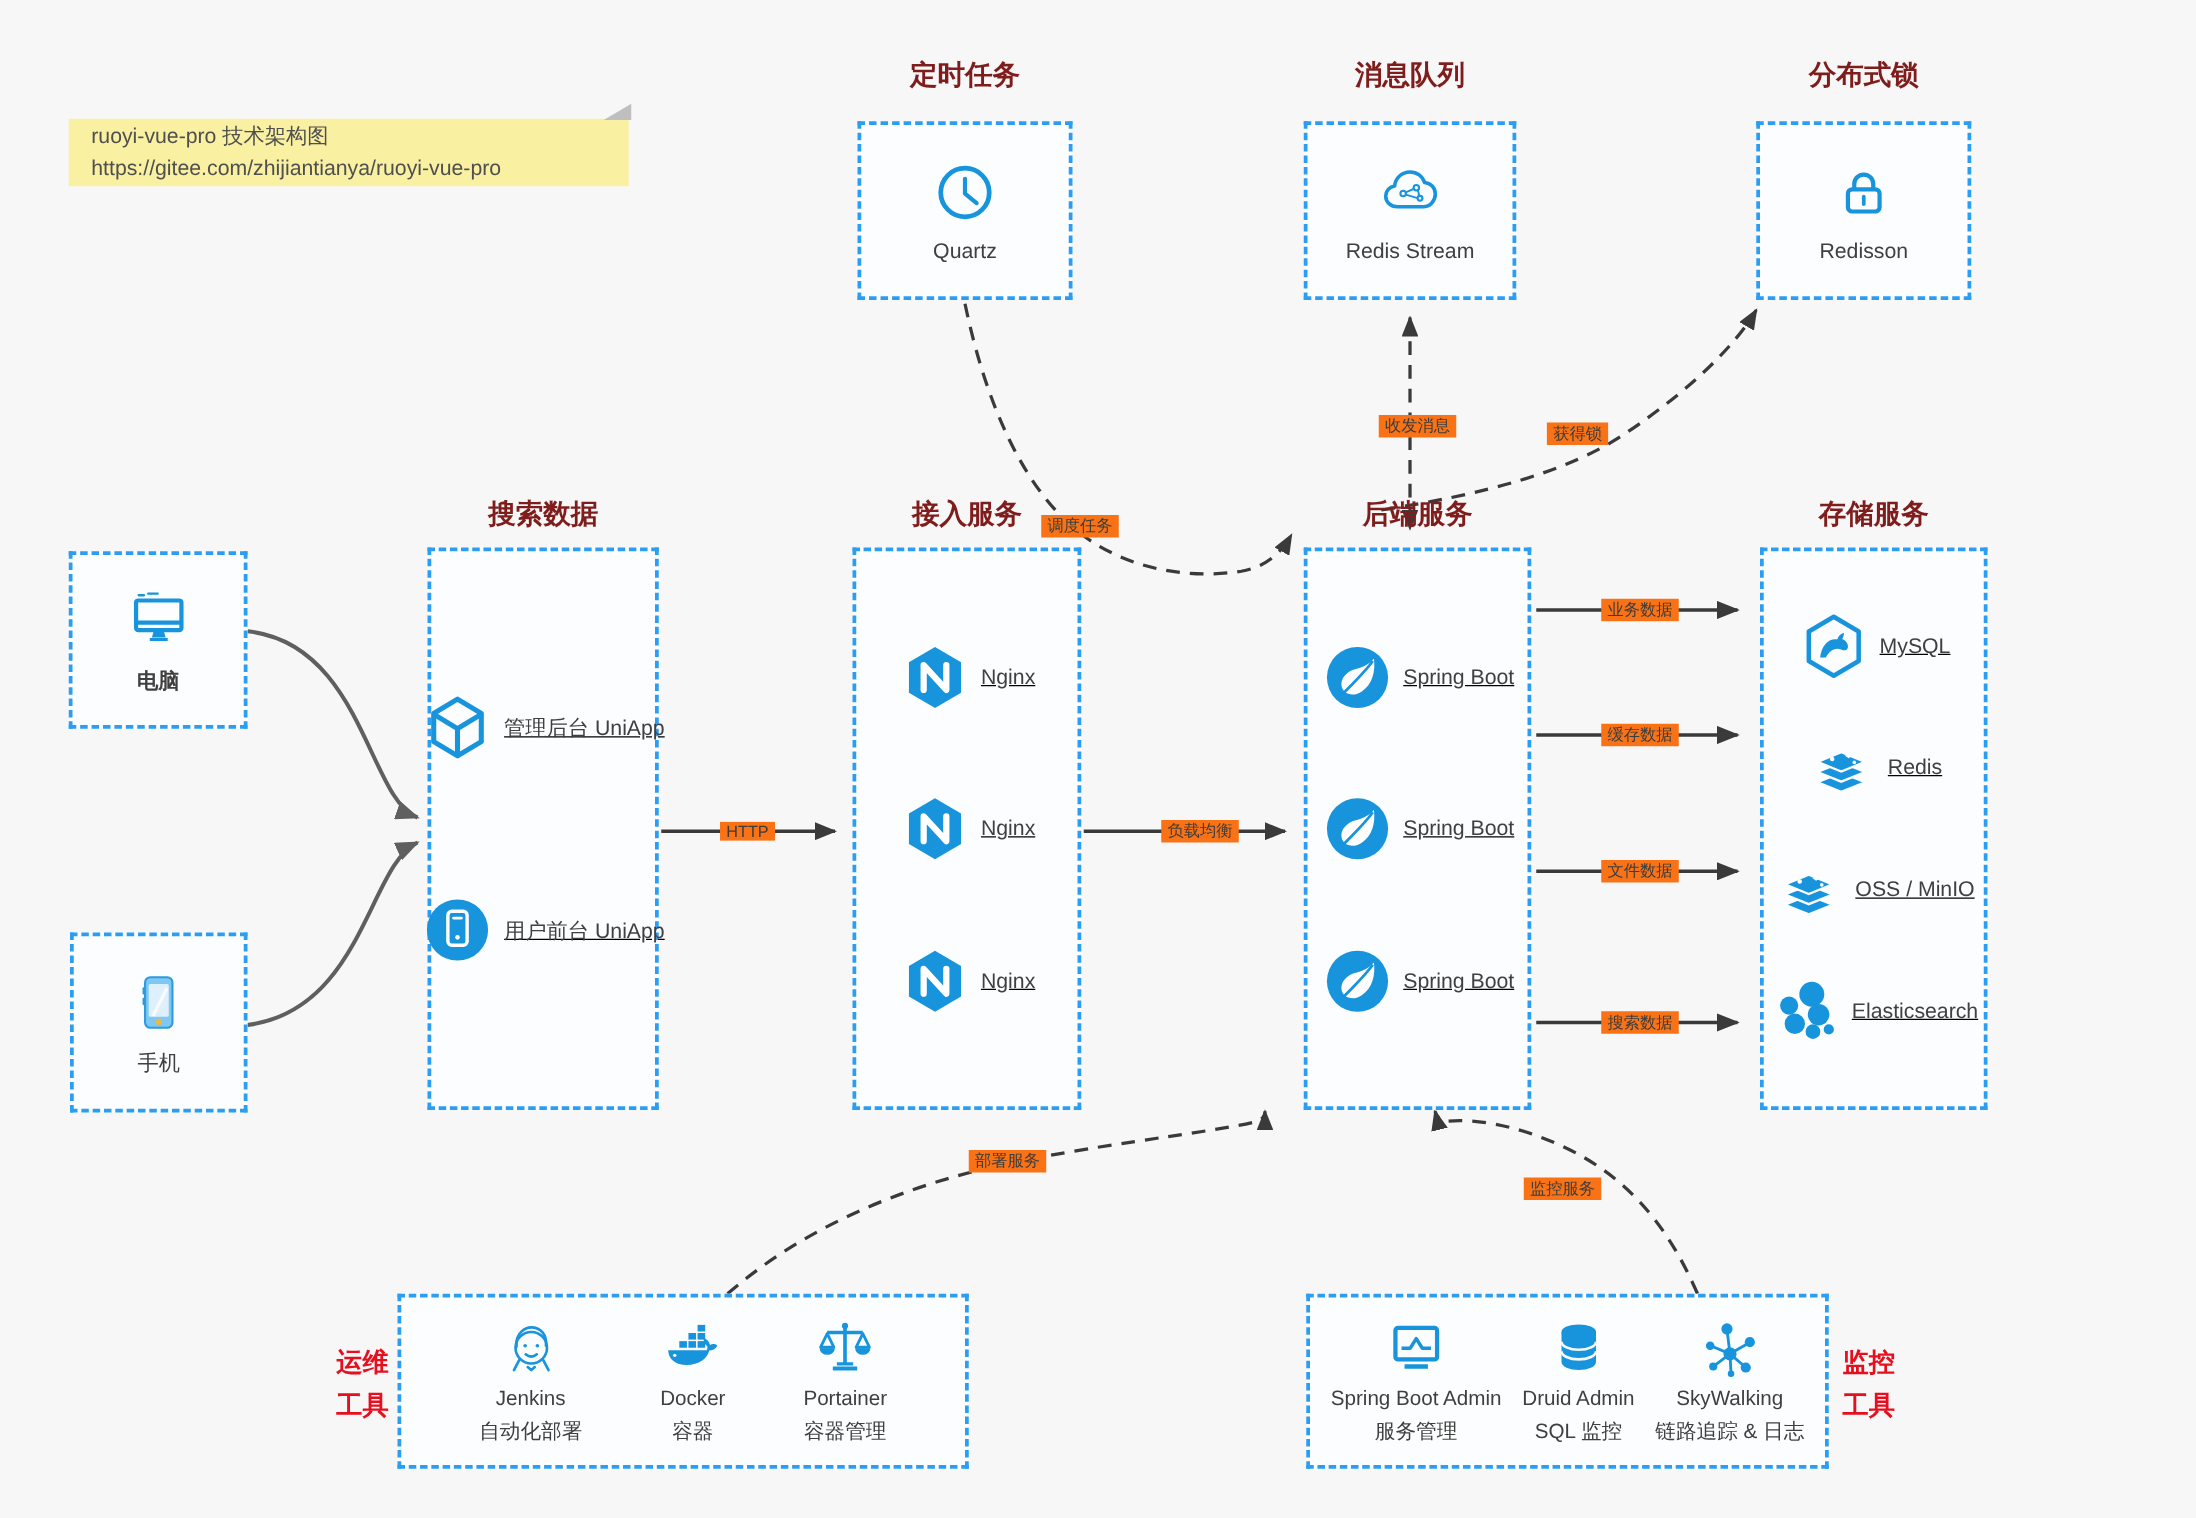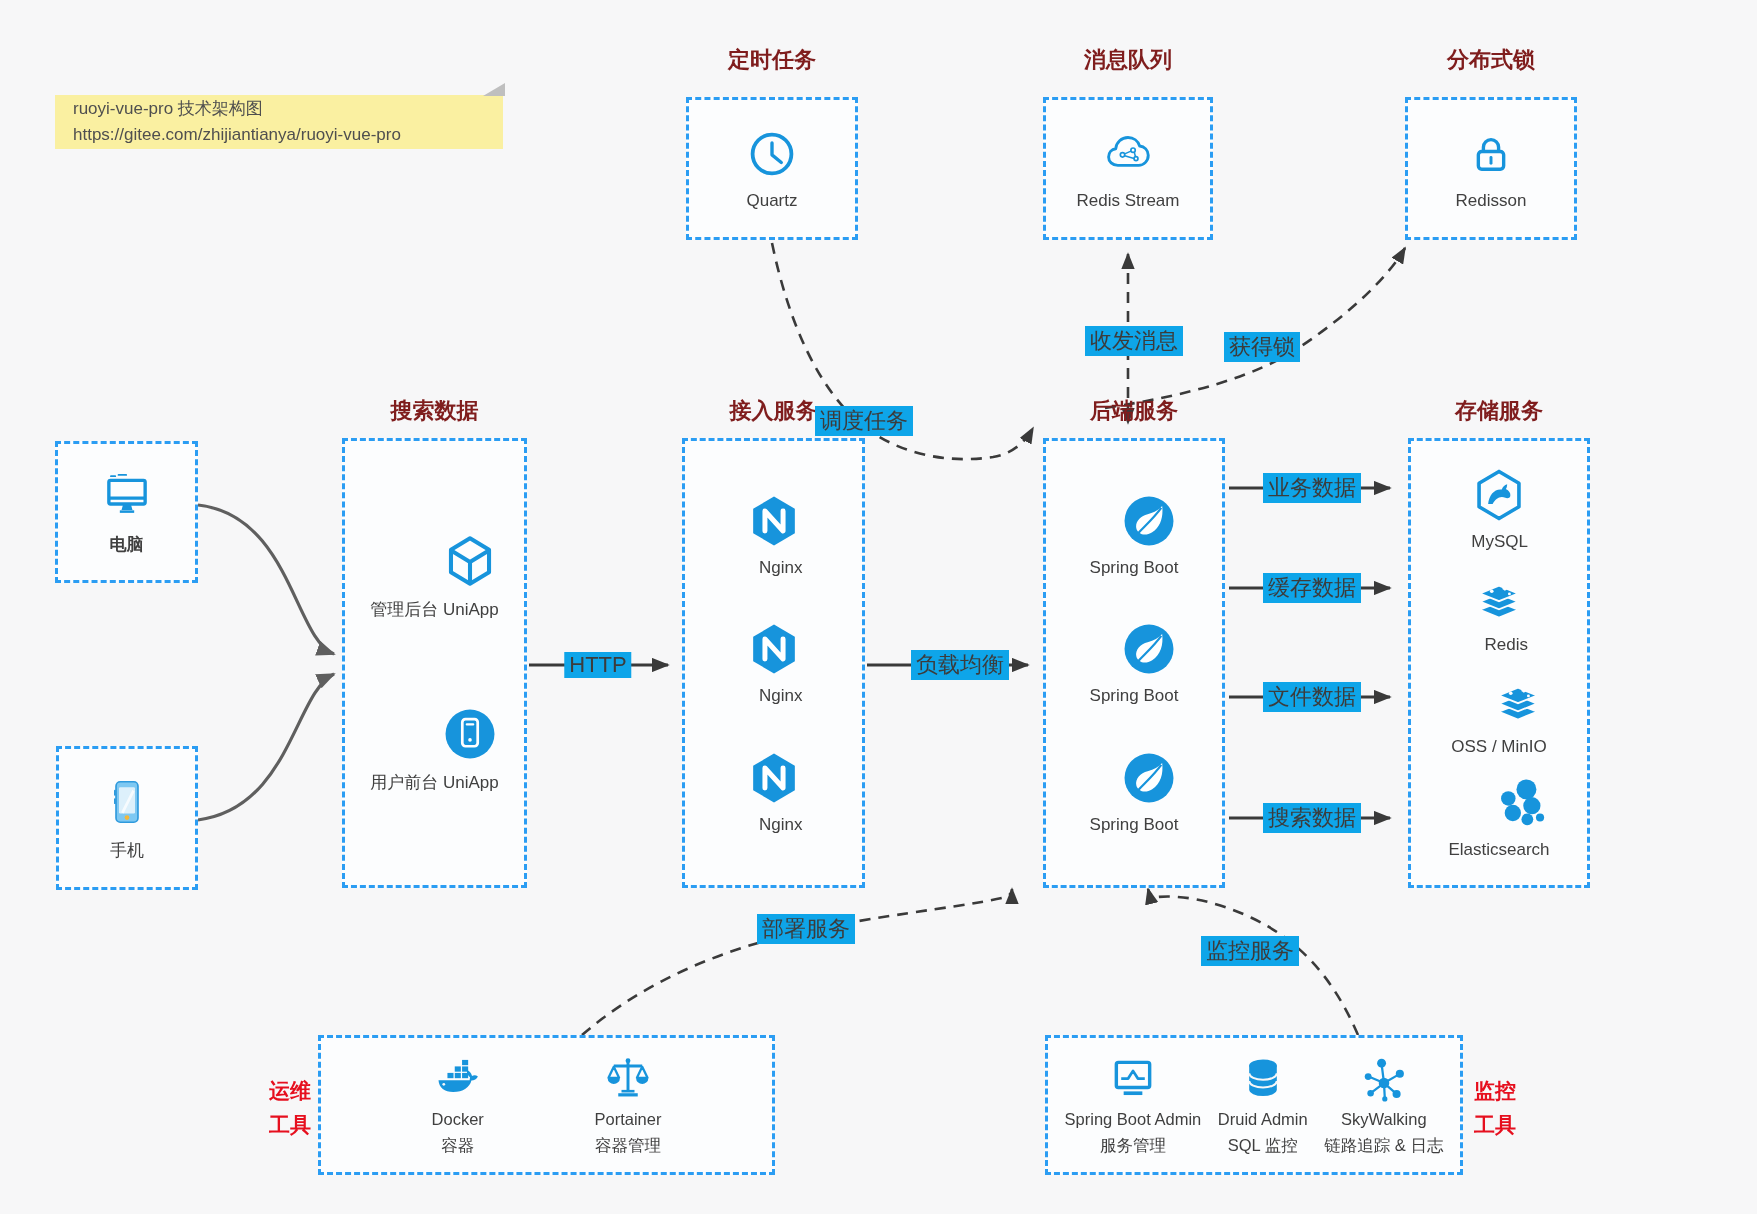--- a/index.html
+++ b/index.html
@@ -8,36 +8,36 @@
   
   .note { position:absolute; left:55px; top:95px; width:448px; box-sizing:border-box;
           background:#faf0a1; padding:1px 18px; font-size:17px; line-height:26px; color:#4f4f4f; }
   .note .fold { position:absolute; right:-2px; top:-12px; width:0; height:0;
           border-left:22px solid transparent; border-bottom:13px solid #bfbfbf; }
 
   
   .box { position:absolute; box-sizing:border-box; border:3px dashed #2b9df3; background:#fcfdfe; }
   .center-col { display:flex; flex-direction:column; align-items:center; justify-content:center; gap:10px; }
   .vcol { display:flex; flex-direction:column; align-items:center; justify-content:space-evenly; padding:8px 0; }
-  .vitem { display:flex; flex-direction:column; align-items:flex-end; gap:8px; }
+  .vitem { display:flex; flex-direction:row; align-items:center; gap:8px;text-decoration:underline; }
   .hrow { display:flex; flex-direction:row; align-items:center; justify-content:space-evenly; }
   .hitem { display:flex; flex-direction:column; align-items:center; gap:3px; }
 
   .nlabel { font-size:17px; color:#404040; white-space:nowrap; }
   .sub { font-size:16.5px; color:#3f3f3f; line-height:23px; text-align:center; white-space:nowrap; }
   .icon56 { width:58px; height:58px; display:block; }
   .icon52 { width:54px; height:54px; display:block; }
   .icon48 { width:52px; height:52px; display:block; }
 
   .rtitle { position:absolute; color:#7f1d1d; font-weight:700; font-size:22px; text-align:center; white-space:nowrap; }
   .rtitle2 { position:absolute; color:#e60f1e; font-weight:700; font-size:21px; line-height:34px; white-space:nowrap; }
 
   
-  .elabel { position:absolute; transform:translate(-50%,-50%); font-size:22px; color:#3c3c3c;
-            background:#0ea5e9; padding:0 5px; white-space:nowrap; }
+  .elabel { position:absolute; transform:translate(-50%,-50%); font-size:13px; color:#3c3c3c;
+            background:#f97316; padding:0 5px; white-space:nowrap; }
 
   
   #t-quartz  { left:686px;  top:45px; width:172px; }
   #b-quartz  { left:686px;  top:97px; width:172px; height:143px; }
   #t-mq      { left:1043px; top:45px; width:170px; }
   #b-mq      { left:1043px; top:97px; width:170px; height:143px; }
   #t-lock    { left:1405px; top:45px; width:172px; }
   #b-lock    { left:1405px; top:97px; width:172px; height:143px; }
 
   
@@ -379,20 +379,27 @@
     </div>
   </div>
 
   <div class="rtitle2" id="t-ops">
     <span style="display:block">运维</span>
     <span style="display:block">工具</span>
   </div>
   <div class="box hrow" id="b-ops">
     <div class="hitem">
       <svg class="icon48">
+          <use href="#i-jenkins"></use>
+        </svg>
+      <div class="sub">Jenkins</div>
+      <div class="sub">自动化部署</div>
+    </div>
+    <div class="hitem">
+      <svg class="icon48">
           <use href="#i-docker"></use>
         </svg>
       <div class="sub">Docker</div>
       <div class="sub">容器</div>
     </div>
     <div class="hitem">
       <svg class="icon48">
           <use href="#i-portainer"></use>
         </svg>
       <div class="sub">Portainer</div>

